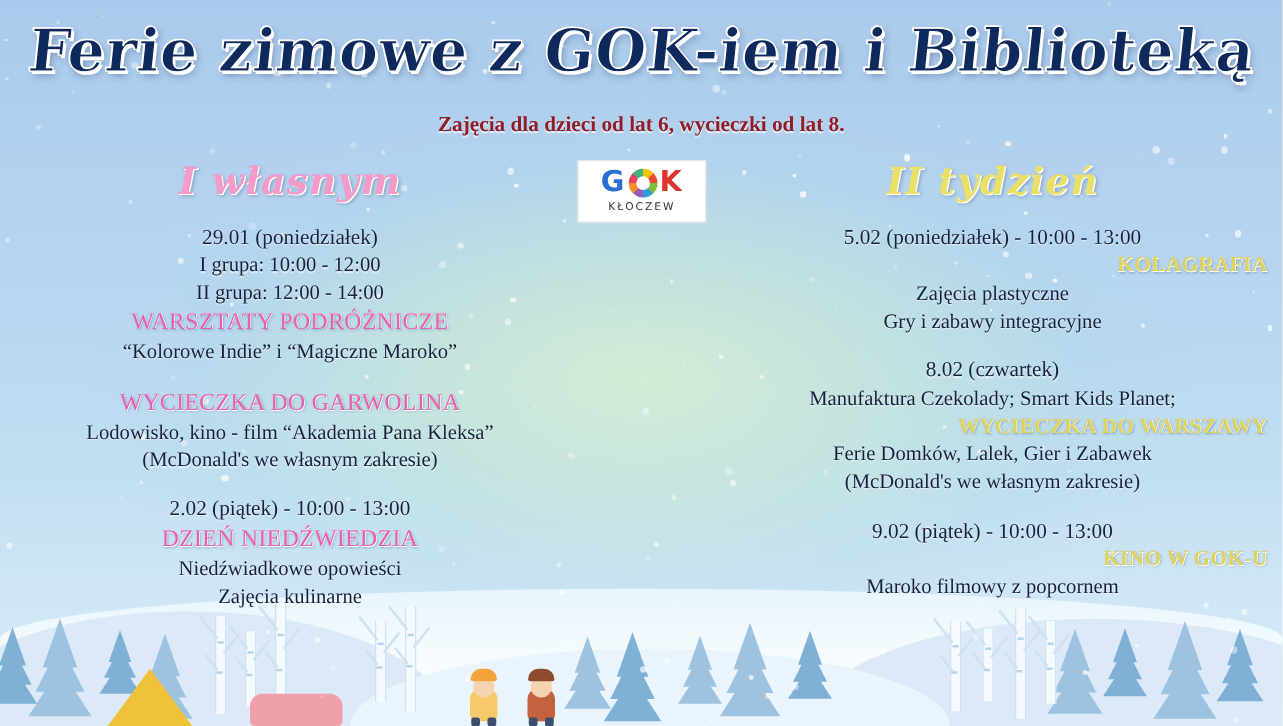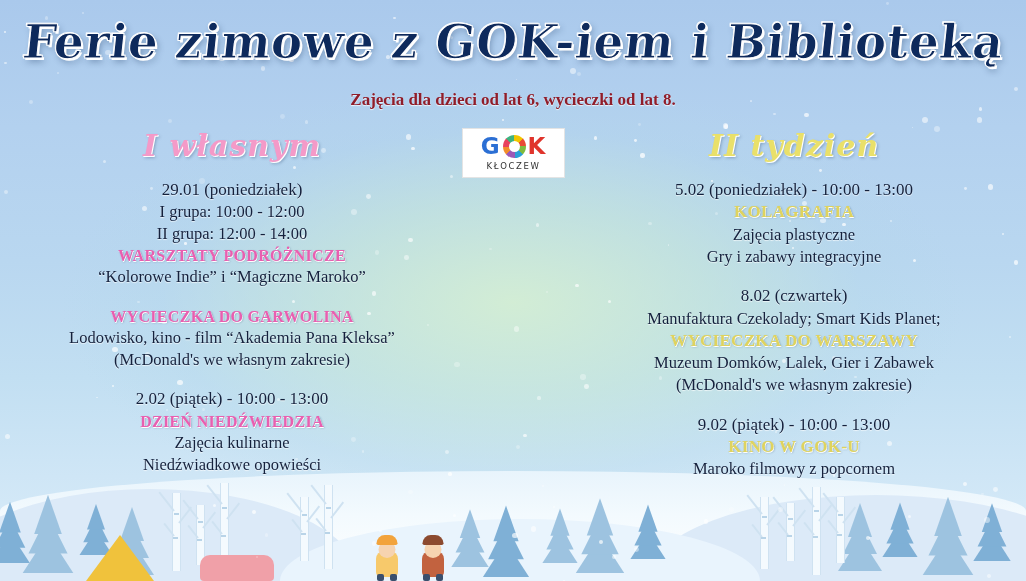--- a/index.html
+++ b/index.html
@@ -214,32 +214,33 @@
     font-size: 16.5px;
     line-height: 1.32;
     color: #14213d;
     text-shadow: 0 1px 1px rgba(255,255,255,0.75);
   }
   .line.date {
     font-weight: normal;
     font-size: 17px;
   }
   .line.head-pink {
-    font-weight: bold;
-    font-size: 16px;
+    font-weight: normal;
+    font-size: 19px;
     color: #e85fb0;
     letter-spacing: 0.3px;
     text-shadow: 0.5px 0.5px 0 #ffffff, 1px 1px 2px rgba(40,70,110,0.4);
   }
   .line.head-yellow {
     font-weight: bold;
     font-size: 17px;
     color: #ded35f;
     letter-spacing: 0.3px;
     text-shadow: 0.5px 0.5px 0 #ffffff, 1px 1px 2px rgba(40,70,110,0.4);
+    text-align: right;
   }
 
   
   .kid {
     position: absolute;
     bottom: 0;
     width: 34px;
     height: 46px;
   }
   .kid .head {
@@ -600,40 +601,40 @@
           <div class="line ">“Kolorowe Indie” i “Magiczne Maroko”</div>
         </div>
         <div class="block">
           <div class="line head-pink">WYCIECZKA DO GARWOLINA</div>
           <div class="line ">Lodowisko, kino - film “Akademia Pana Kleksa”</div>
           <div class="line ">(McDonald's we własnym zakresie)</div>
         </div>
         <div class="block">
           <div class="line date">2.02 (piątek) - 10:00 - 13:00</div>
           <div class="line head-pink">DZIEŃ NIEDŹWIEDZIA</div>
+          <div class="line ">Niedźwiadkowe opowieści</div>
           <div class="line ">Zajęcia kulinarne</div>
-          <div class="line ">Niedźwiadkowe opowieści</div>
         </div>
       </div>
   </div>
 
   <div class="col right">
     <div class="week-head yellow">II tydzień</div>
     <div id="week2-blocks">
         <div class="block">
           <div class="line date">5.02 (poniedziałek) - 10:00 - 13:00</div>
           <div class="line head-yellow">KOLAGRAFIA</div>
           <div class="line ">Zajęcia plastyczne</div>
           <div class="line ">Gry i zabawy integracyjne</div>
         </div>
         <div class="block">
           <div class="line date">8.02 (czwartek)</div>
           <div class="line ">Manufaktura Czekolady; Smart Kids Planet;</div>
           <div class="line head-yellow">WYCIECZKA DO WARSZAWY</div>
-          <div class="line ">Muzeum Domków, Lalek, Gier i Zabawek</div>
+          <div class="line ">Ferie Domków, Lalek, Gier i Zabawek</div>
           <div class="line ">(McDonald's we własnym zakresie)</div>
         </div>
         <div class="block">
           <div class="line date">9.02 (piątek) - 10:00 - 13:00</div>
           <div class="line head-yellow">KINO W GOK-U</div>
           <div class="line ">Maroko filmowy z popcornem</div>
         </div>
       </div>
   </div>
 

